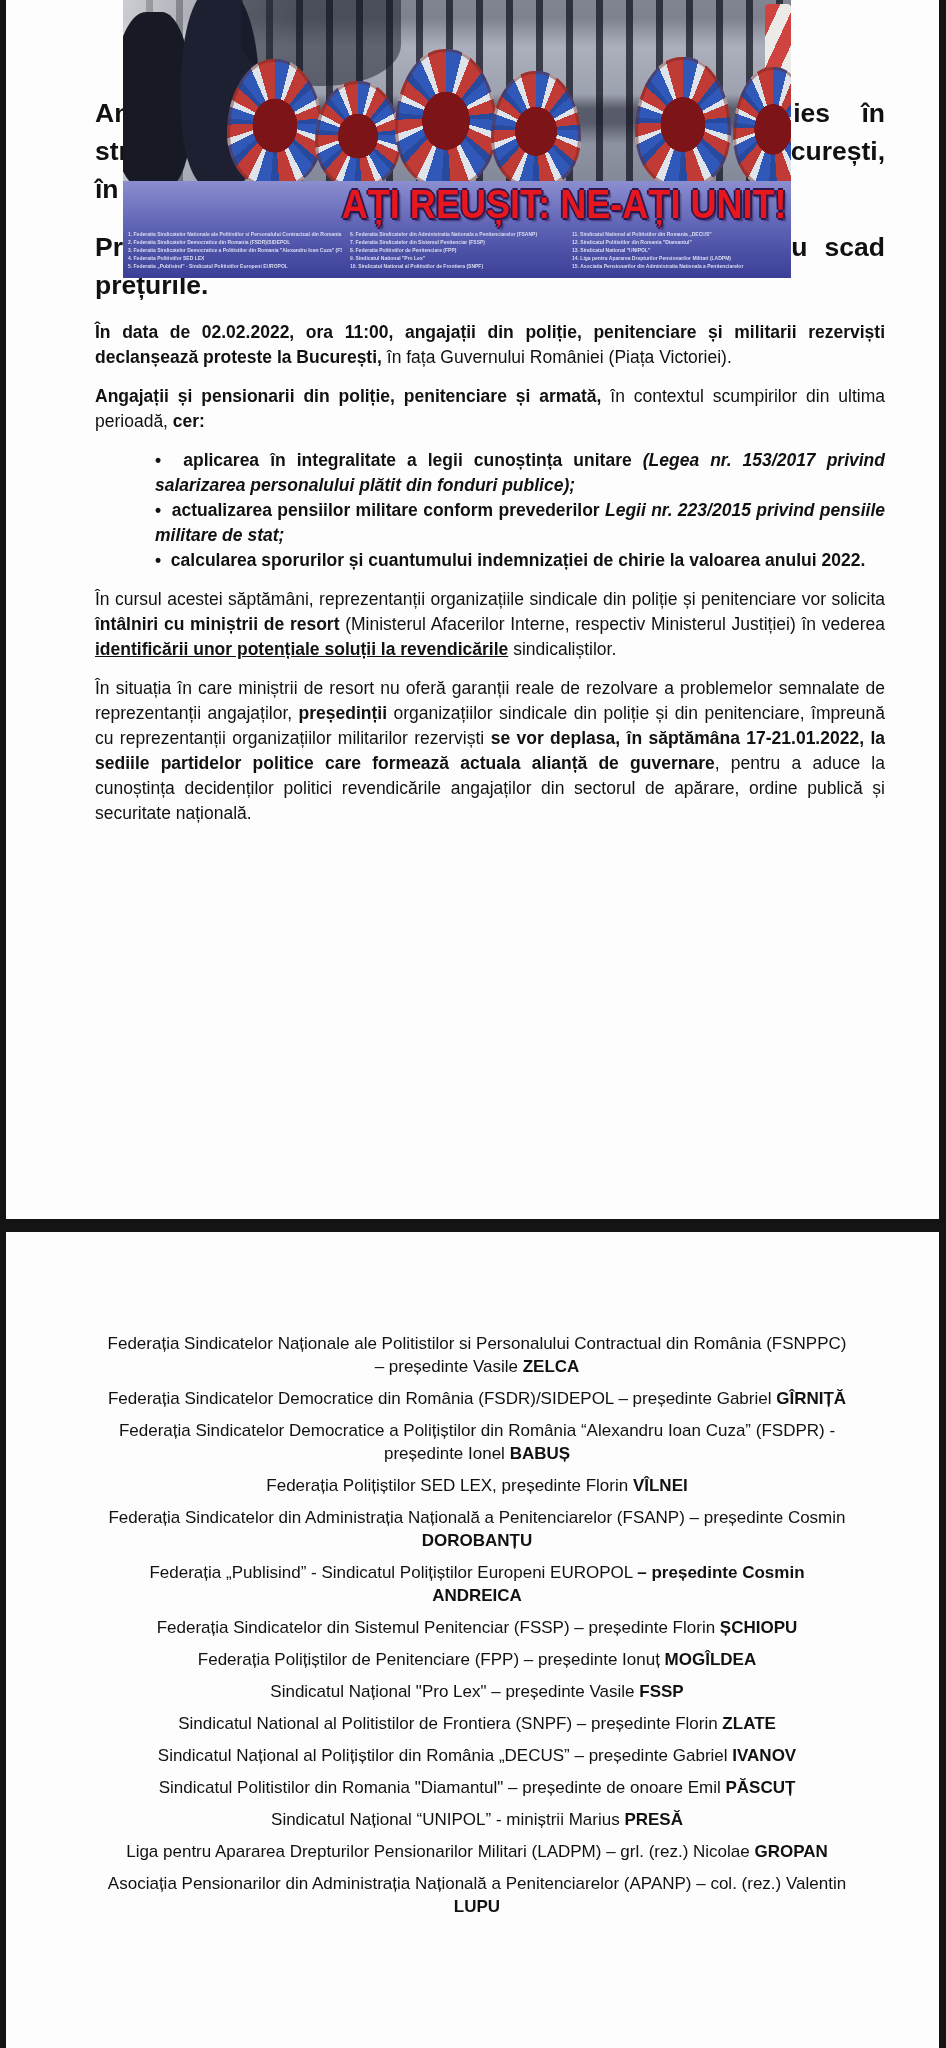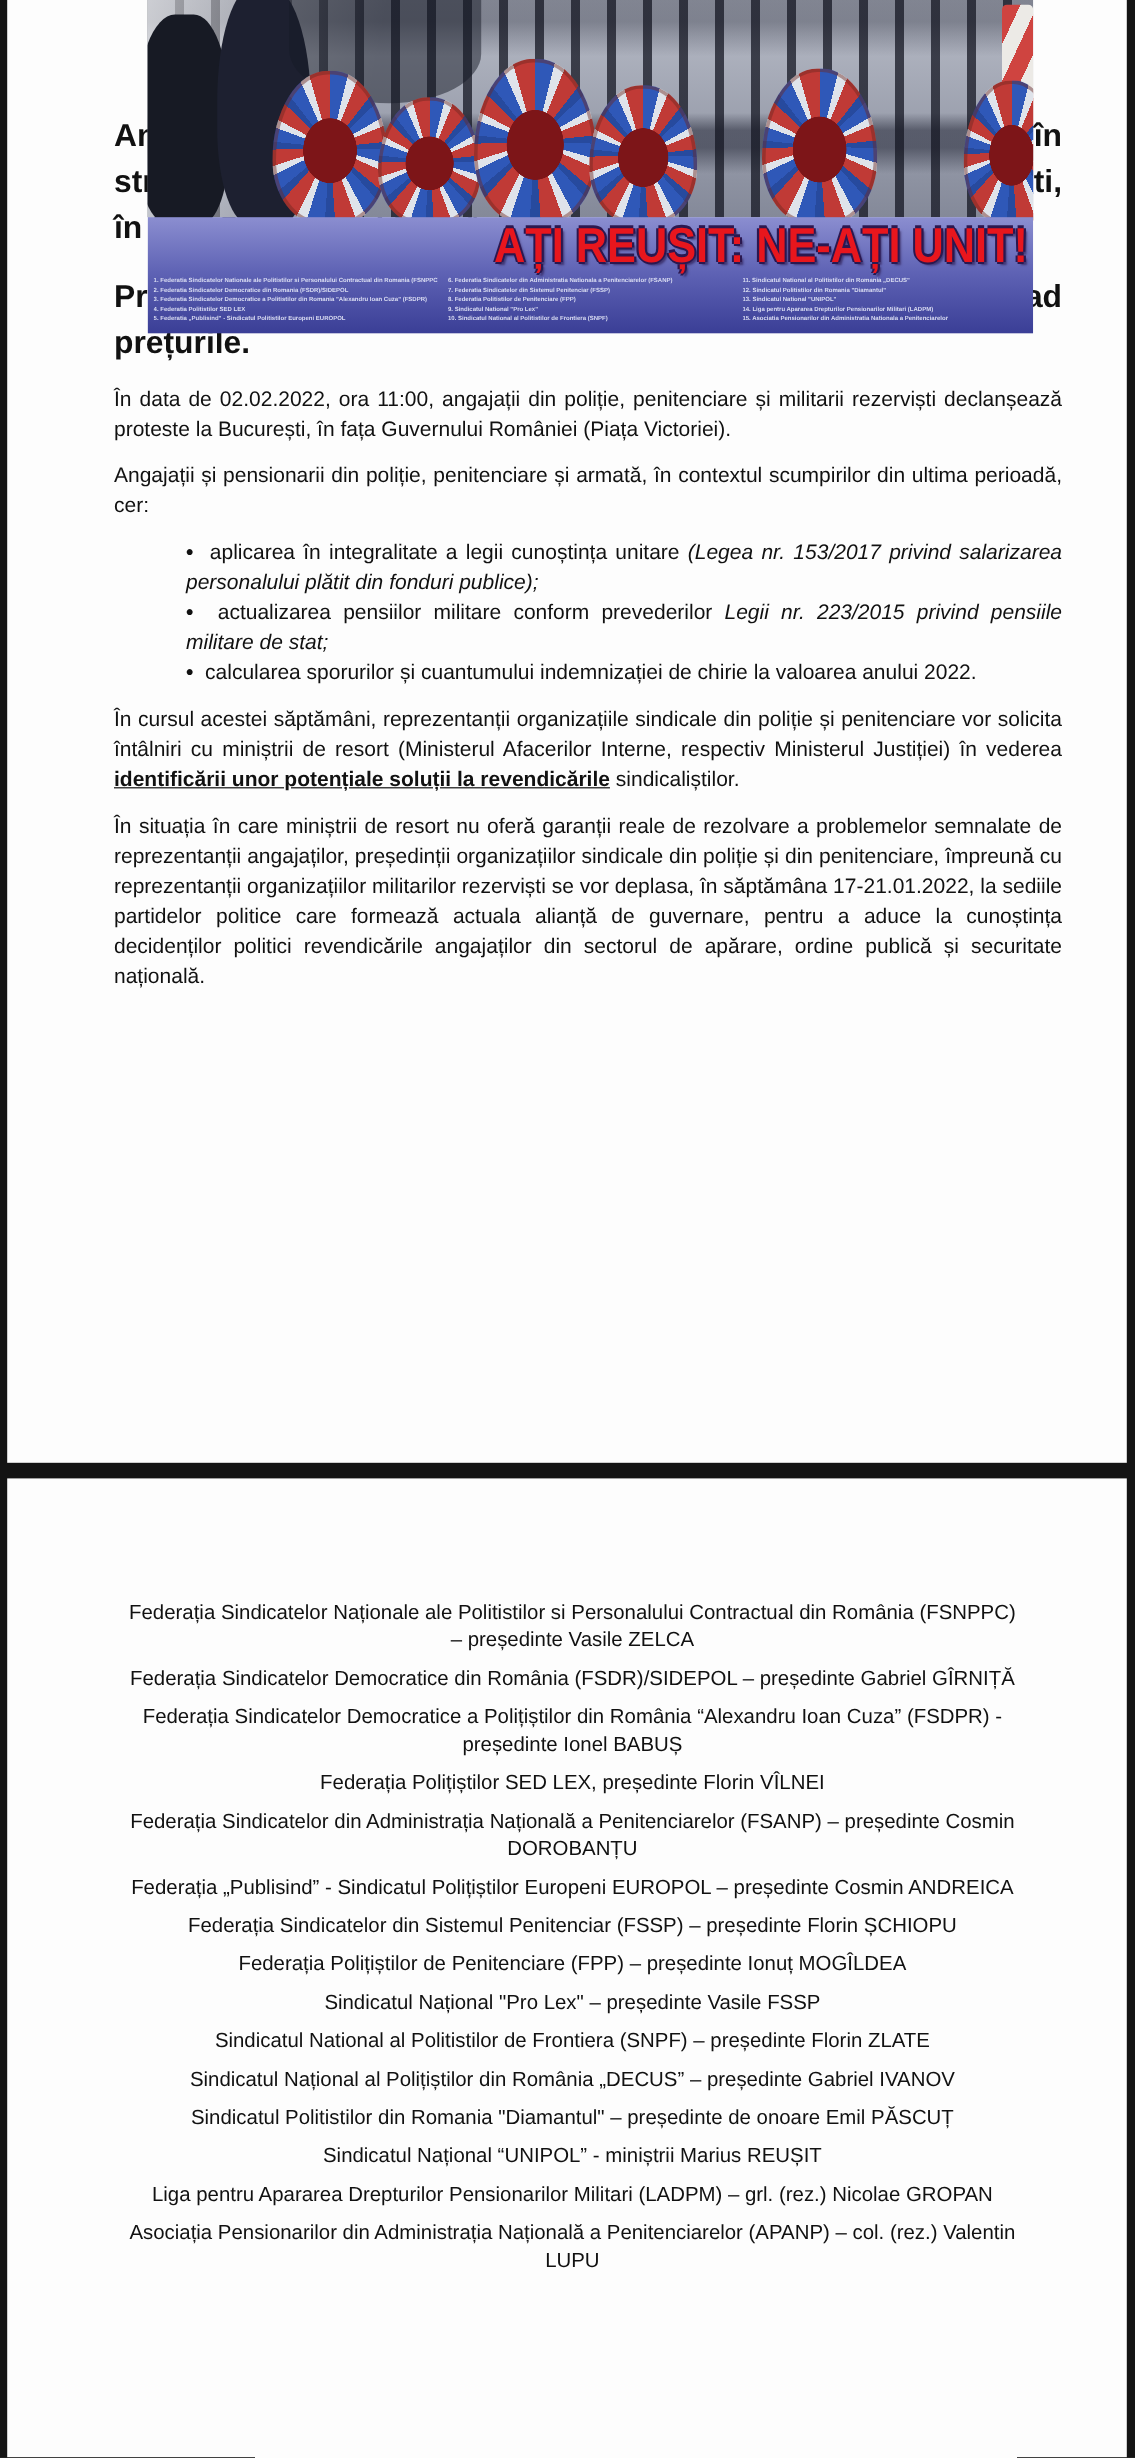--- a/index.html
+++ b/index.html
@@ -3,21 +3,21 @@
 <meta charset="utf-8">
 <style>
   html,body{margin:0;padding:0;background:#000;}
   .canvas{position:relative;width:946px;height:2048px;background:#141414;overflow:hidden;
           font-family:"Liberation Sans",sans-serif;color:#111;}
   .page{position:absolute;left:6px;width:933px;background:#fdfdfd;}
   .page1{top:0;height:1219px;}
   .page2{top:1232px;height:816px;}
 
   
-  .photo{position:absolute;left:117px;top:0;width:738px;height:278px;overflow:hidden;}
+  .photo{position:absolute;left:117px;top:0;width:668px;height:278px;overflow:hidden;}
   .photo-scene{position:relative;width:100%;height:181px;
     background-color:#9aa0ac;
     background-image:
       linear-gradient(100deg, rgba(255,255,255,.6), rgba(255,255,255,0) 26%),
       repeating-linear-gradient(90deg, rgba(20,22,34,0) 0 23px, rgba(20,22,34,.75) 23px 30px),
       linear-gradient(180deg, rgba(25,28,44,.35) 0 10%, rgba(0,0,0,0) 26% 52%, rgba(25,28,44,.5) 60% 68%, rgba(0,0,0,0) 80%),
       linear-gradient(180deg,#b9bdc8,#848999);}
   .fig{position:absolute;background:#171a24;}
   .fig1{left:-10px;top:12px;width:78px;height:175px;border-radius:42% 38% 30% 35%/50% 45% 38% 40%;}
   .fig2{left:58px;top:-12px;width:78px;height:200px;background:#1d2030;border-radius:40% 44% 32% 36%/48% 50% 40% 40%;}
@@ -50,21 +50,21 @@
   .content{padding:36px 54px 0 89px;}
   .doc-title{margin:0 0 24px;font-size:26px;line-height:34px;font-weight:bold;text-align:center;letter-spacing:.5px;}
   .headline{margin:0 0 20px;font-size:26.5px;line-height:38px;font-weight:bold;}
   .headline.sub{margin-bottom:16px;}
   .hline{text-align:left;}
   .hline.stretch{text-align:justify;text-align-last:justify;}
   .body-p{margin:0 0 14px;font-size:17.5px;line-height:25px;text-align:justify;}
   .bullets{margin:0 0 14px;}
   .bullet{margin:0;padding-left:60px;font-size:17.5px;line-height:25px;font-weight:bold;text-align:justify;}
   .bullet::before{content:"\2022\00a0\00a0";}
-  .b{font-weight:normal;}
+  .b{font-weight:bold;}
   .i{font-style:italic;}
   .u{text-decoration:underline;font-weight:bold;}
 
   
   .content2{padding:100px 80px 0 89px;}
   .sig{max-width:742px;margin:0 auto 9px;font-size:17px;line-height:23px;text-align:center;}
 </style>
 </head>
 <body>
 
@@ -143,19 +143,19 @@
       <p class="sig"><span>Federația Sindicatelor Democratice a Polițiștilor din România “Alexandru Ioan Cuza” (FSDPR) - președinte Ionel </span><span class="b">BABUȘ</span></p>
       <p class="sig"><span>Federația Polițiștilor SED LEX, președinte Florin </span><span class="b">VÎLNEI</span></p>
       <p class="sig"><span>Federația Sindicatelor din Administrația Națională a Penitenciarelor (FSANP) – președinte Cosmin </span><span class="b">DOROBANȚU</span></p>
       <p class="sig"><span>Federația „Publisind” - Sindicatul Polițiștilor Europeni EUROPOL </span><span class="b">– președinte Cosmin ANDREICA</span></p>
       <p class="sig"><span>Federația Sindicatelor din Sistemul Penitenciar (FSSP) – președinte Florin </span><span class="b">ȘCHIOPU</span></p>
       <p class="sig"><span>Federația Polițiștilor de Penitenciare (FPP) – președinte Ionuț </span><span class="b">MOGÎLDEA</span></p>
       <p class="sig"><span>Sindicatul Național "Pro Lex" – președinte Vasile </span><span class="b">FSSP</span></p>
       <p class="sig"><span>Sindicatul National al Politistilor de Frontiera (SNPF) – președinte Florin </span><span class="b">ZLATE</span></p>
       <p class="sig"><span>Sindicatul Național al Polițiștilor din România „DECUS” – președinte Gabriel </span><span class="b">IVANOV</span></p>
       <p class="sig"><span>Sindicatul Politistilor din Romania "Diamantul" – președinte de onoare Emil </span><span class="b">PĂSCUȚ</span></p>
-      <p class="sig"><span>Sindicatul Național “UNIPOL” - miniștrii Marius </span><span class="b">REUȘIT</span></p>
+      <p class="sig"><span>Sindicatul Național “UNIPOL” - miniștrii Marius </span><span class="b">PRESĂ</span></p>
       <p class="sig"><span>Liga pentru Apararea Drepturilor Pensionarilor Militari (LADPM) – grl. (rez.) Nicolae </span><span class="b">GROPAN</span></p>
       <p class="sig"><span>Asociația Pensionarilor din Administrația Națională a Penitenciarelor (APANP) – col. (rez.) Valentin </span><span class="b">LUPU</span></p>
     </div>
   </div>
 
 </div>
 
 </body></html>

